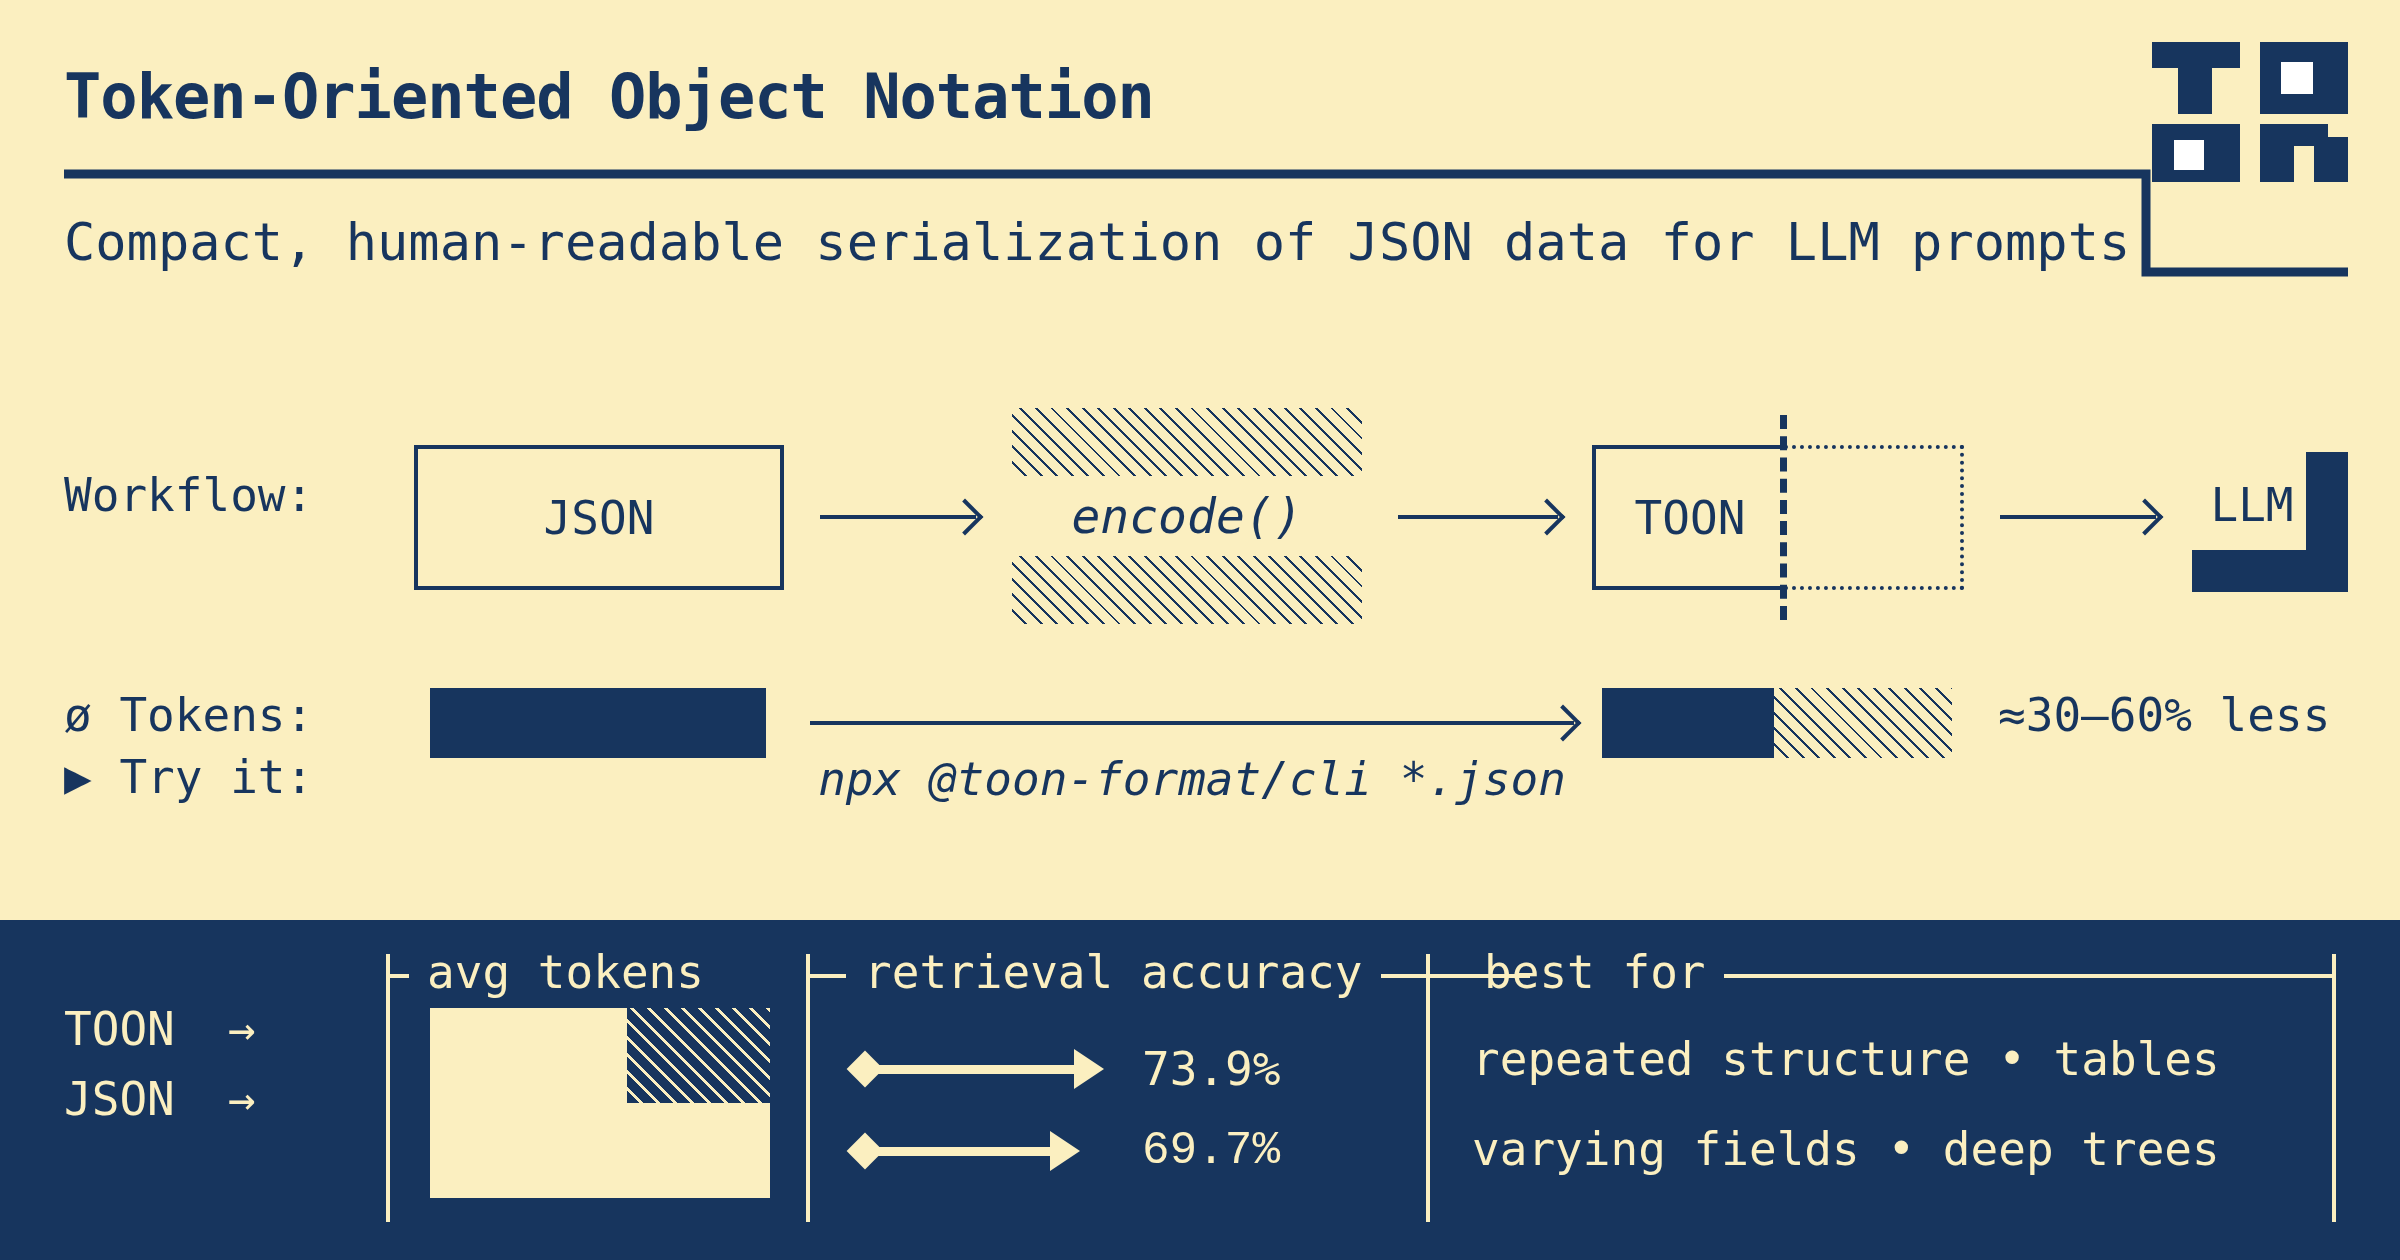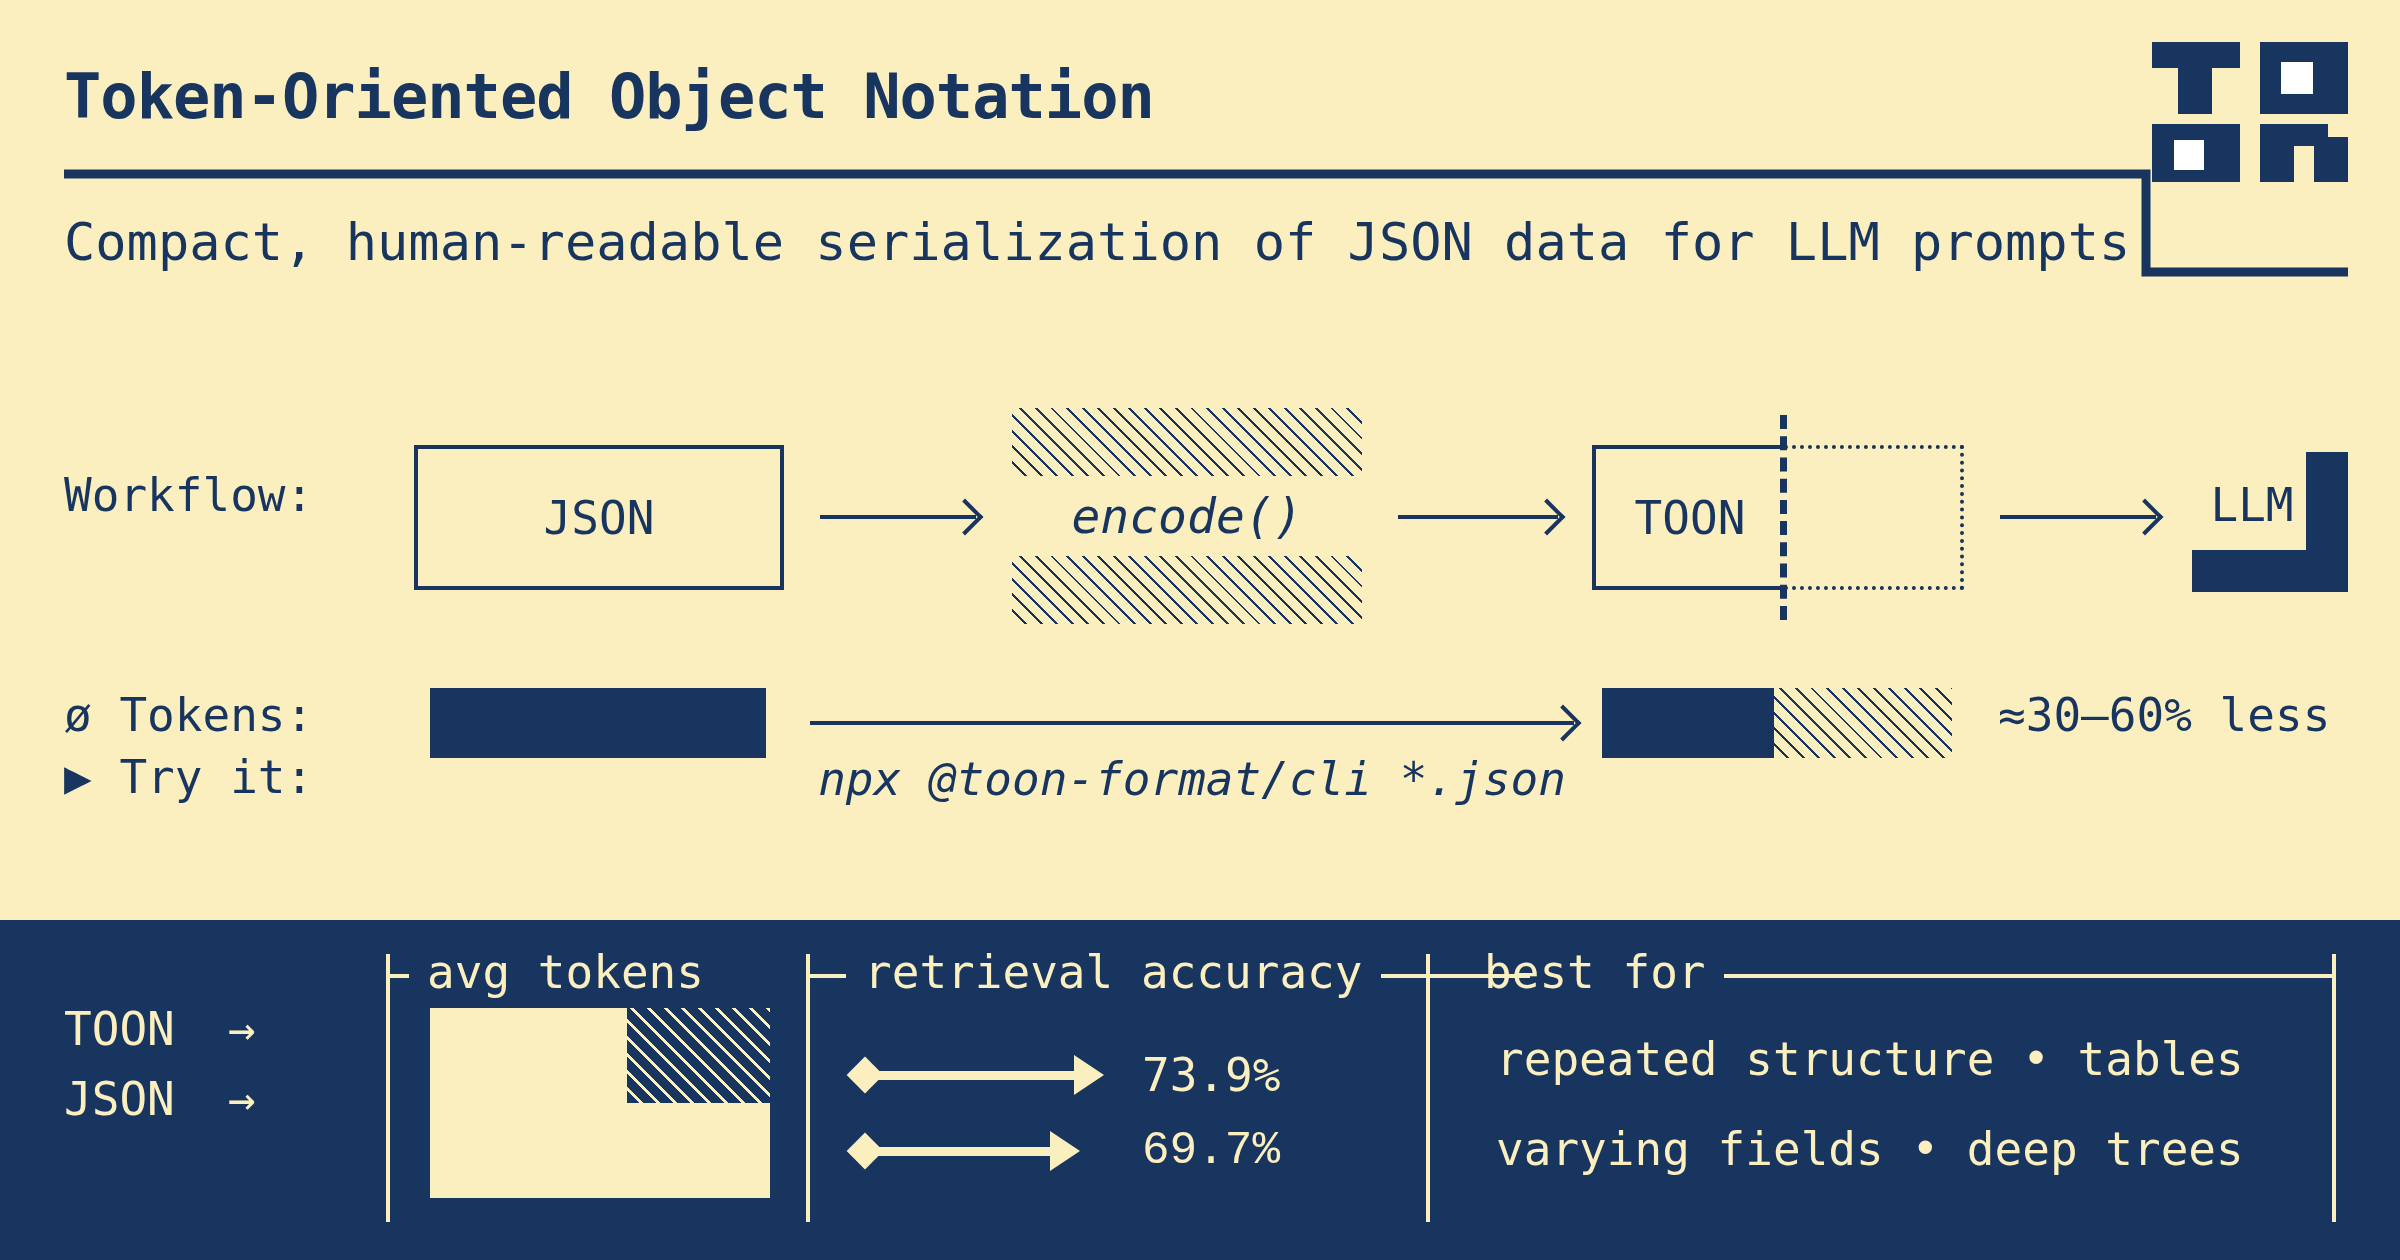--- a/index.html
+++ b/index.html
@@ -202,38 +202,38 @@
   #avg-row-json{ top:95px; }
   .avg-fill{ position:absolute; left:0; top:0; height:95px; background:var(--cream); }
   .avg-hatch{
     position:absolute; top:0; height:95px;
     background:repeating-linear-gradient(45deg,
         transparent 0 9px, var(--cream) 9px 12px);
   }
 
   #acc-rows{ position:absolute; left:46px; top:62px; width:560px; }
   .acc-row{ position:absolute; left:0; width:560px; height:90px; display:flex; align-items:center; }
-  #acc-row-toon{ top:14px; }
+  #acc-row-toon{ top:8px; }
   #acc-row-json{ top:90px; }
   .acc-diamond{
     width:26px; height:26px; background:var(--cream);
     transform:rotate(45deg); flex:none; margin-right:-3px;
   }
   .acc-line{ height:9px; background:var(--cream); flex:none; }
   .acc-head{
     width:0; height:0; flex:none;
     border-top:20px solid transparent;
     border-bottom:20px solid transparent;
     border-left:30px solid var(--cream);
     margin-left:-1px;
   }
   .acc-value{ color:var(--cream); font-size:46px; margin-left:38px; white-space:nowrap; }
 
   #best-lines{ position:absolute; left:46px; top:60px; }
-  .best-line{ color:var(--cream); font-size:46px; height:90px; line-height:90px; white-space:nowrap;margin-left:24px; }
+  .best-line{ color:var(--cream); font-size:46px; height:90px; line-height:90px; white-space:nowrap; }
 </style>
 </head>
 <body>
 
 <div id="page">
 
   <div id="top-area">
 
     <div id="page-title">Token-Oriented Object Notation</div>
 

